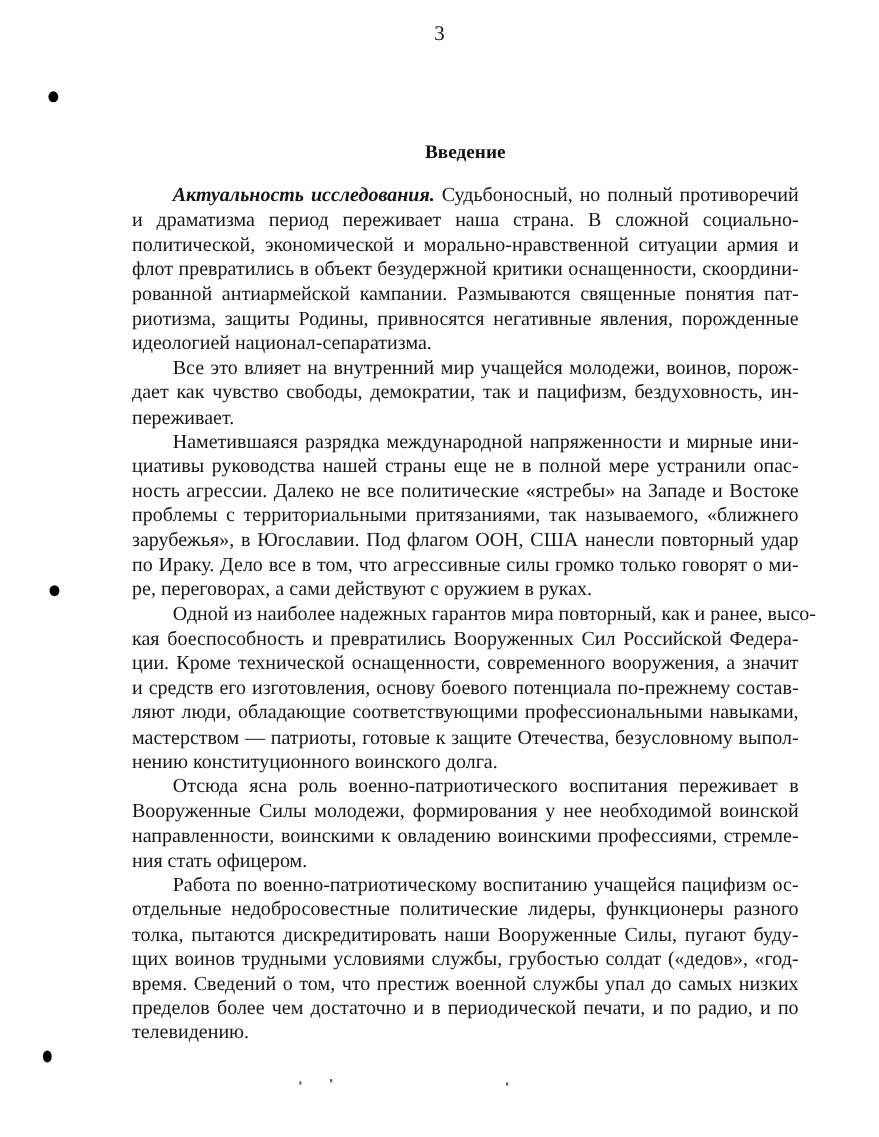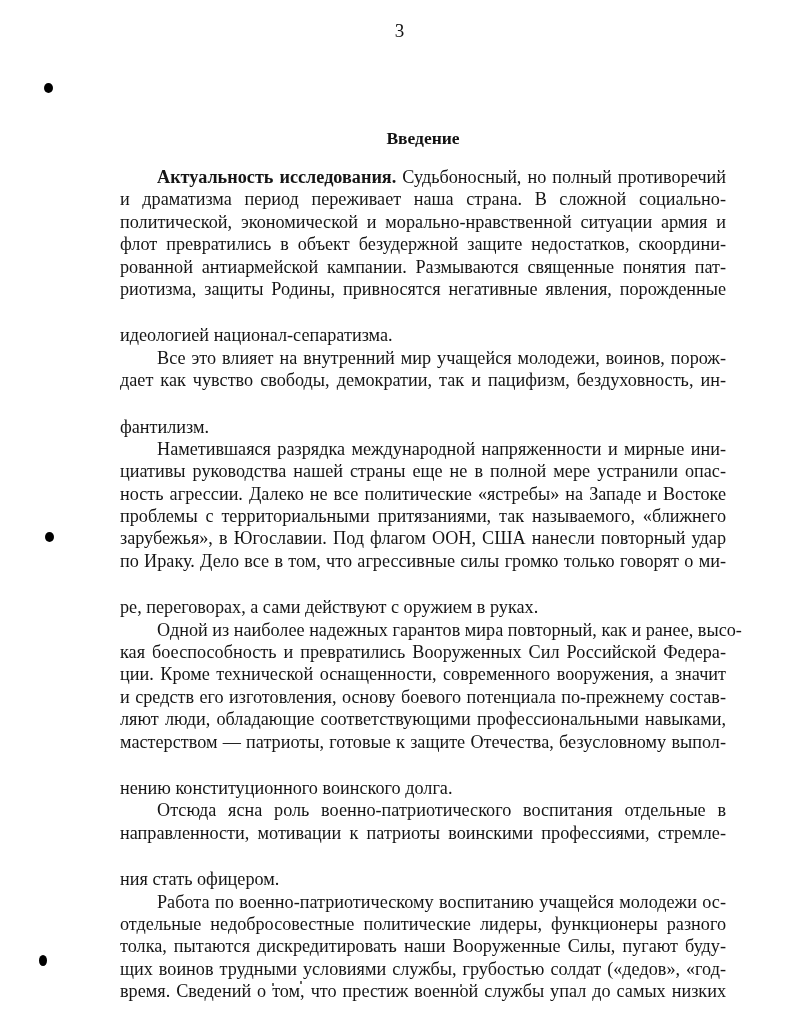--- a/index.html
+++ b/index.html
@@ -12,23 +12,23 @@
     .title {
       position: absolute; left: 0; width: 846px; top: 128px; text-align: center;
       font-family: "Liberation Serif", serif; font-size: 17.5px; font-weight: bold; color: #111;
     }
     .body {
       position: absolute; left: 120px; top: 166px; width: 606px;
       font-family: "Liberation Serif", serif; font-size: 18.2px; line-height: 22.4px;
       color: #151515; text-align: justify;
     }
     .line { display: block; white-space: nowrap; text-align: justify; text-align-last: justify; height: 22.4px; }
-    .line.last { text-align-last: left; margin-top: 24px; }
+    .line.last { text-align-last: left; }
     .line.indent { padding-left: 37px; }
-    .bold { font-weight: bold; }
+    .bold { font-weight: bold; font-style: italic; }
     .dot { position: absolute; width: 9px; height: 10px; background: #000; border-radius: 50%; }
     .speck { position: absolute; width: 2px; height: 3px; background: #666; }
   </style>
 </head>
 <body>
 
 <div class="page">
 
   <div class="dot" style="left:44px;top:83px;"></div>
   <div class="dot" style="left:45px;top:532px;"></div>
@@ -40,30 +40,30 @@
 
   <div class="page-number">3</div>
   <div class="title">Введение</div>
 
   <div class="body">
 
     <div>
       <span class="line indent"><span class="bold">Актуальность исследования.</span><span> Судьбоносный, но полный противоречий</span></span>
       <span class="line">и драматизма период переживает наша страна. В сложной социально-</span>
       <span class="line">политической, экономической и морально-нравственной ситуации армия и</span>
-      <span class="line">флот превратились в объект безудержной защите недостатков, скоордини-</span>
+      <span class="line">флот превратились в объект безудержной критики оснащенности, скоордини-</span>
       <span class="line">рованной антиармейской кампании. Размываются священные понятия пат-</span>
       <span class="line">риотизма, защиты Родины, привносятся негативные явления, порожденные</span>
       <span class="line last">идеологией национал-сепаратизма.</span>
     </div>
 
     <div>
       <span class="line indent">Все это влияет на внутренний мир учащейся молодежи, воинов, порож-</span>
       <span class="line">дает как чувство свободы, демократии, так и пацифизм, бездуховность, ин-</span>
-      <span class="line last">фантилизм.</span>
+      <span class="line last">переживает.</span>
     </div>
 
     <div>
       <span class="line indent">Наметившаяся разрядка международной напряженности и мирные ини-</span>
       <span class="line">циативы руководства нашей страны еще не в полной мере устранили опас-</span>
       <span class="line">ность агрессии. Далеко не все политические «ястребы» на Западе и Востоке</span>
       <span class="line">проблемы с территориальными притязаниями, так называемого, «ближнего</span>
       <span class="line">зарубежья», в Югославии. Под флагом ООН, США нанесли повторный удар</span>
       <span class="line">по Ираку. Дело все в том, что агрессивные силы громко только говорят о ми-</span>
       <span class="line last">ре, переговорах, а сами действуют с оружием в руках.</span>
@@ -73,28 +73,30 @@
       <span class="line indent">Одной из наиболее надежных гарантов мира повторный, как и ранее, высо-</span>
       <span class="line">кая боеспособность и превратились Вооруженных Сил Российской Федера-</span>
       <span class="line">ции. Кроме технической оснащенности, современного вооружения, а значит</span>
       <span class="line">и средств его изготовления, основу боевого потенциала по-прежнему состав-</span>
       <span class="line">ляют люди, обладающие соответствующими профессиональными навыками,</span>
       <span class="line">мастерством — патриоты, готовые к защите Отечества, безусловному выпол-</span>
       <span class="line last">нению конституционного воинского долга.</span>
     </div>
 
     <div>
-      <span class="line indent">Отсюда ясна роль военно-патриотического воспитания отдельные в</span>
-      <span class="line">направленности, мотивации к патриоты воинскими профессиями, стремле-</span>
+      <span class="line indent">Отсюда ясна роль военно-патриотического воспитания переживает в</span>
+      <span class="line">Вооруженные Силы молодежи, формирования у нее необходимой воинской</span>
+      <span class="line">направленности, воинскими к овладению воинскими профессиями, стремле-</span>
       <span class="line last">ния стать офицером.</span>
     </div>
 
     <div>
-      <span class="line indent">Работа по военно-патриотическому воспитанию учащейся молодежи ос-</span>
+      <span class="line indent">Работа по военно-патриотическому воспитанию учащейся пацифизм ос-</span>
       <span class="line">отдельные недобросовестные политические лидеры, функционеры разного</span>
       <span class="line">толка, пытаются дискредитировать наши Вооруженные Силы, пугают буду-</span>
       <span class="line">щих воинов трудными условиями службы, грубостью солдат («дедов», «год-</span>
       <span class="line">время. Сведений о том, что престиж военной службы упал до самых низких</span>
+      <span class="line">пределов более чем достаточно и в периодической печати, и по радио, и по</span>
       <span class="line last">телевидению.</span>
     </div>
 
   </div>
 </div>
 
 </body></html>

